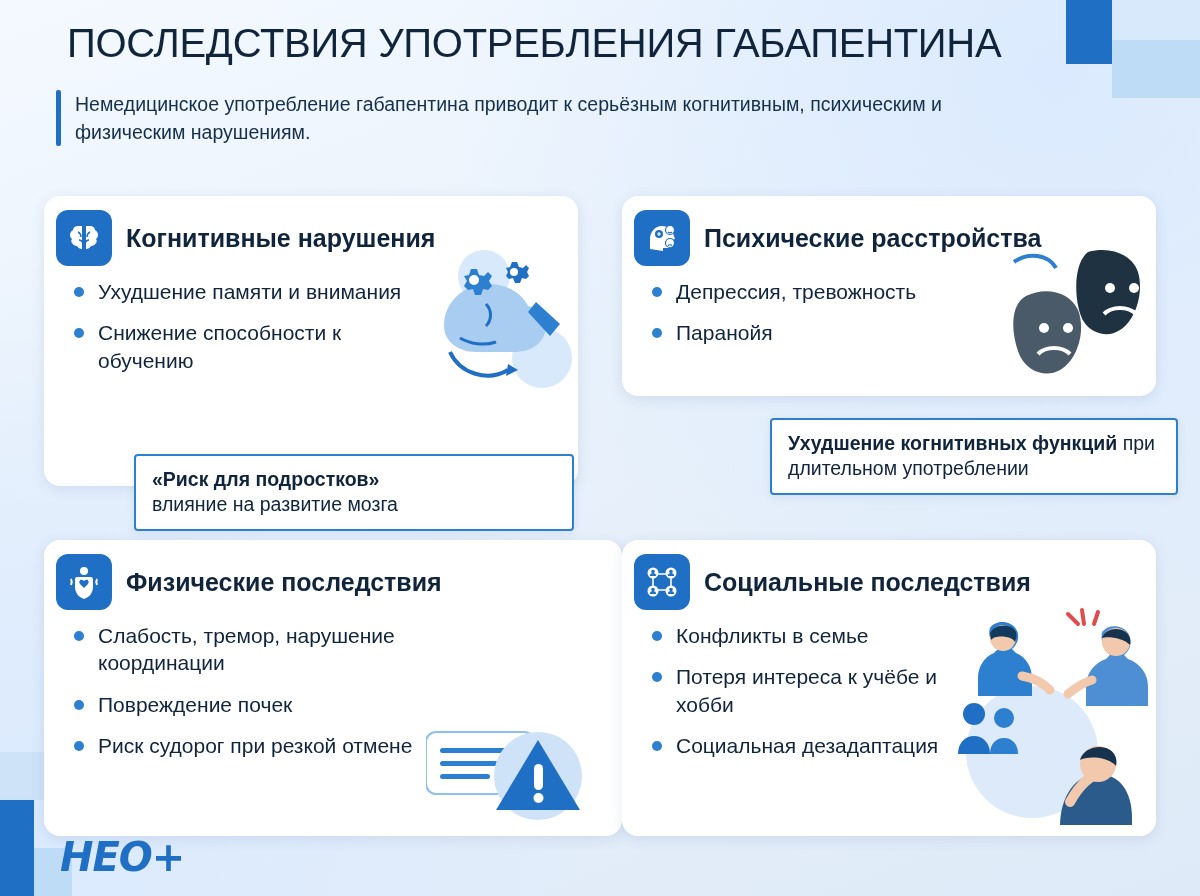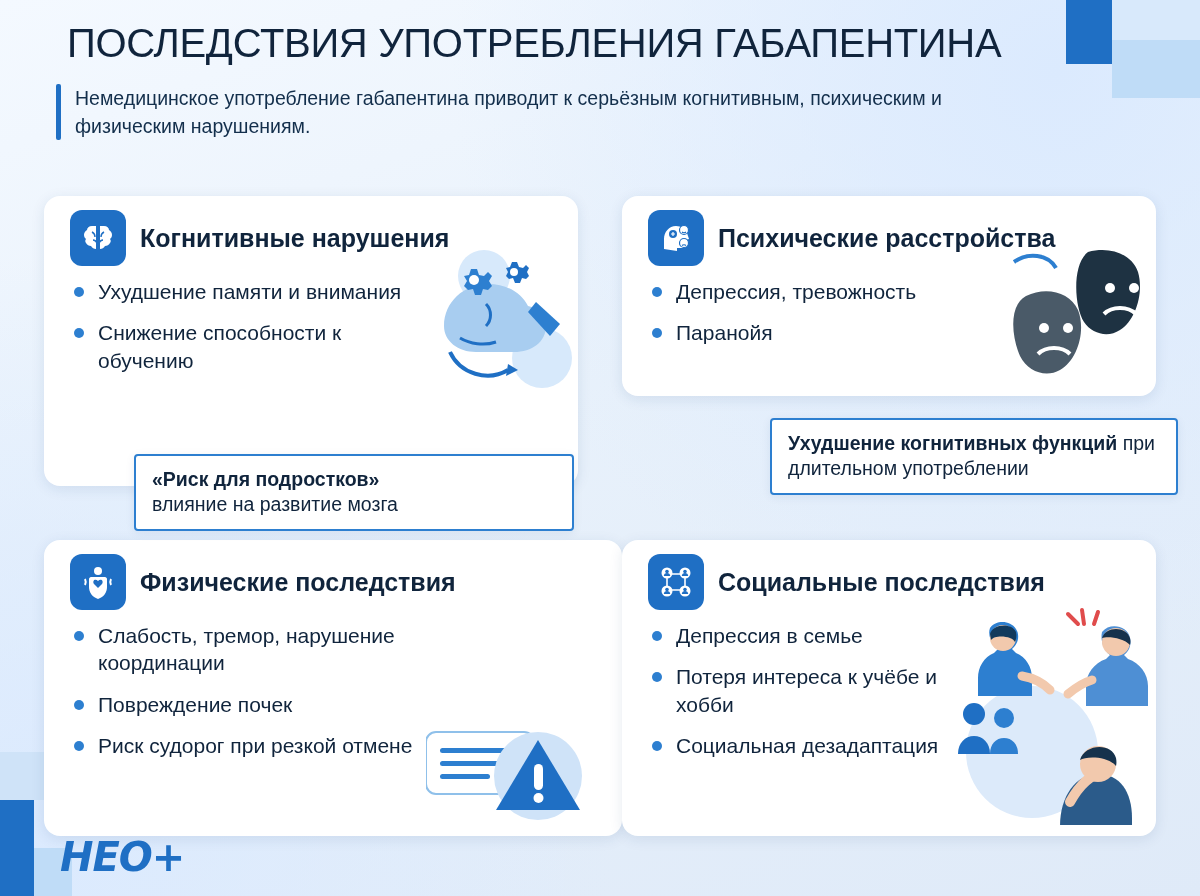--- a/index.html
+++ b/index.html
@@ -45,21 +45,21 @@
     font-size: 40px;
     line-height: 1.12;
     font-weight: normal;
     color: #10243c;
     letter-spacing: -0.3px;
     text-transform: uppercase;
     margin: 11px;
   }
   .subtitle-wrap {
     display: flex;
-    margin-top: 18px;
+    margin-top: 24px;
   }
   .subtitle-bar {
     width: 5px;
     background: #1f6fc4;
     border-radius: 2px;
     margin-right: 14px;
     flex: none;
   }
   .subtitle {
     font-size: 19.5px;
@@ -82,21 +82,21 @@
     overflow: hidden;
   }
   .card-1 { left: 0;    top: 0;    width: 534px; height: 290px; }
   .card-2 { left: 578px; top: 0;   width: 534px; height: 200px; }
   .card-3 { left: 0;    top: 344px; width: 578px; height: 296px; }
   .card-4 { left: 578px; top: 344px; width: 534px; height: 296px; }
 
   .card-head {
     display: flex;
     align-items: center;
-    padding: 14px 18px 6px 26px;
+    padding: 14px 18px 6px 12px;
   }
   .icon-box {
     width: 56px;
     height: 56px;
     border-radius: 12px;
     background: #1f6fc4;
     display: flex;
     align-items: center;
     justify-content: center;
     flex: none;
@@ -339,21 +339,21 @@
               <circle cx="8" cy="24.5" r="1.8"></circle>
                 <path d="M4.8 29c0-1.8 1.4-3 3.2-3s3.2 1.2 3.2 3z"></path>
               <circle cx="26" cy="24.5" r="1.8"></circle>
                 <path d="M22.8 29c0-1.8 1.4-3 3.2-3s3.2 1.2 3.2 3z"></path>
             </g>
           </svg>
         </div>
         <div class="card-title">Социальные последствия</div>
       </div>
       <ul class="bullets">
-        <li>Депрессия в семье</li>
+        <li>Конфликты в семье</li>
         <li>Потеря интереса к учёбе и хобби</li>
         <li>Социальная дезадаптация</li>
       </ul>
     </div>
   </div>
 
   <div class="callout callout-teen">
     <b>«Риск для подростков»</b><br>
     <span>влияние на развитие мозга</span>
   </div>

